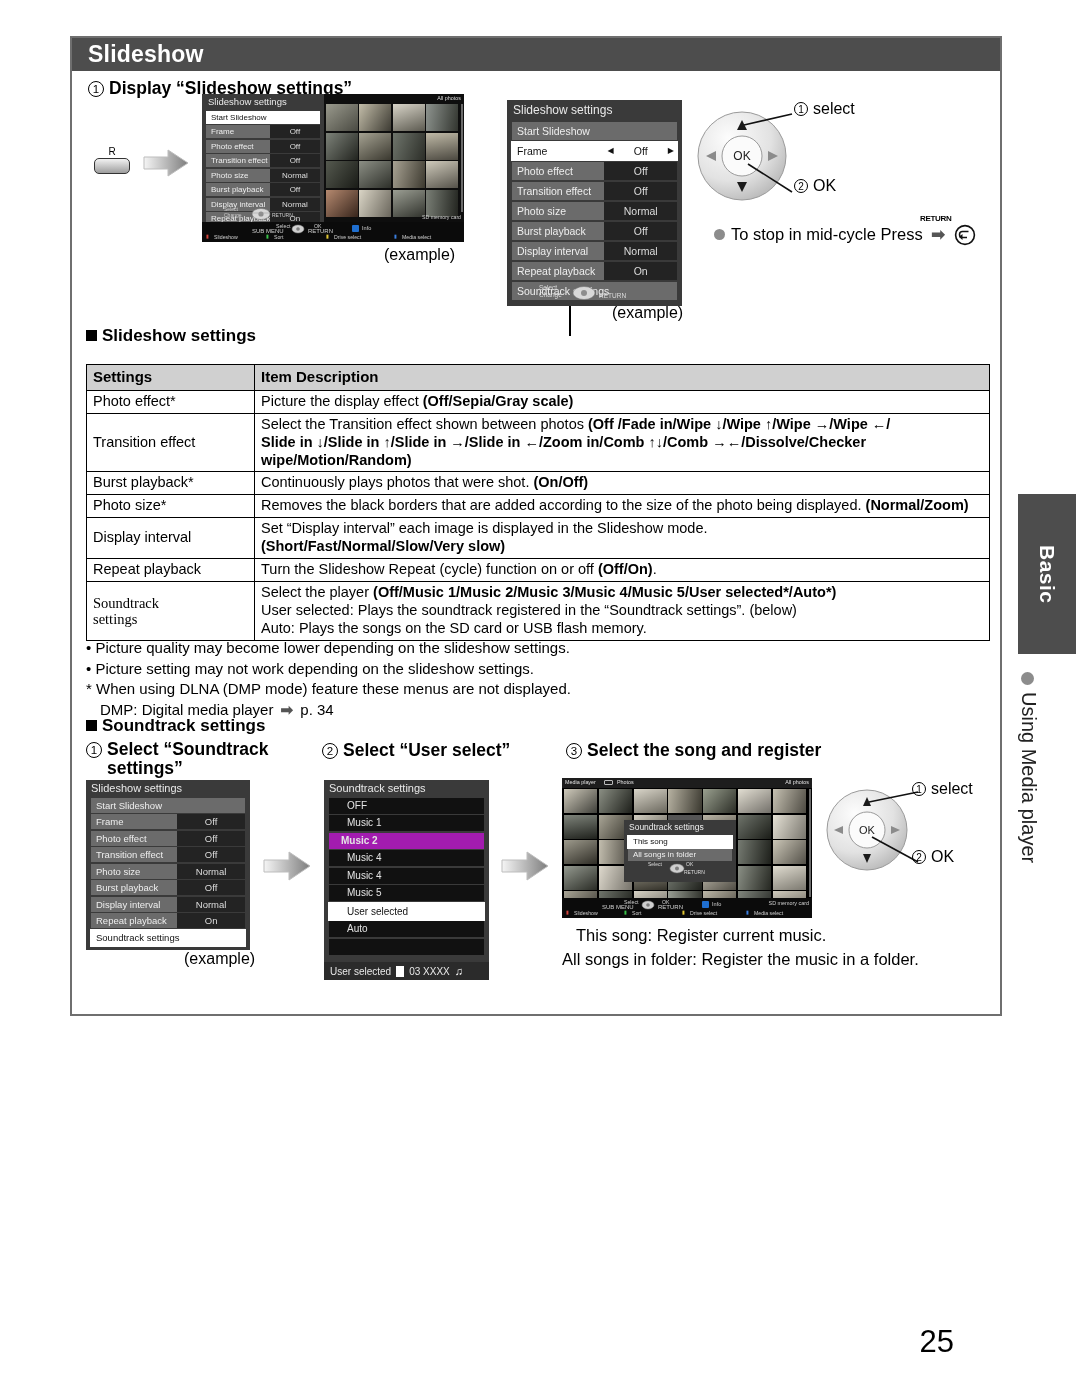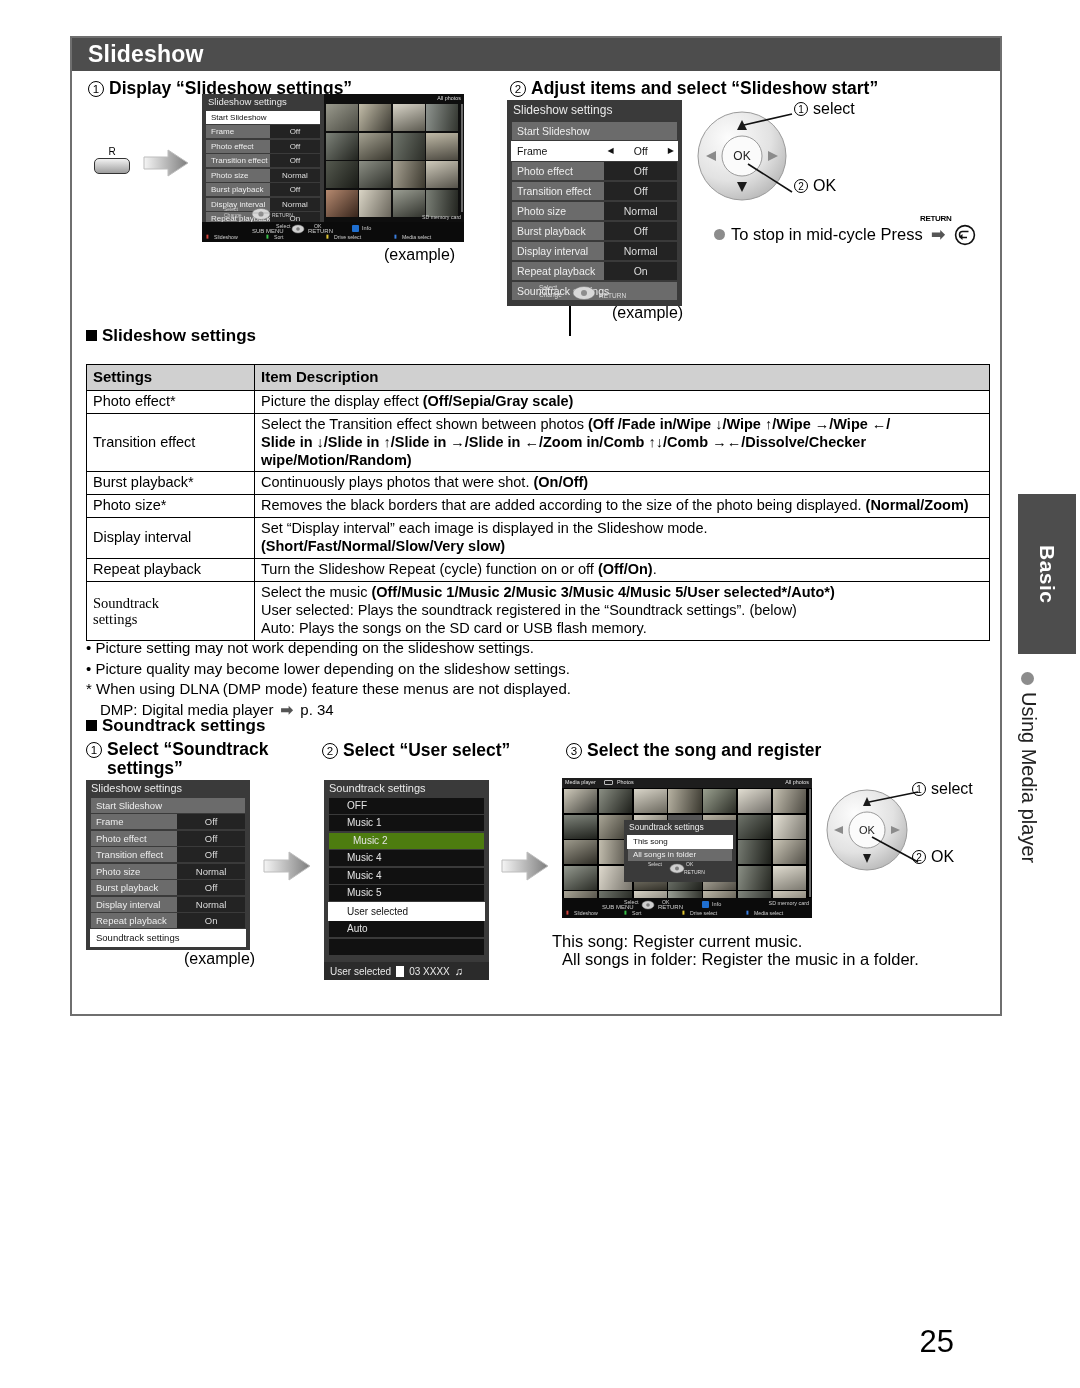--- a/index.html
+++ b/index.html
@@ -140,23 +140,20 @@
 <div id="page">
 
   <div class="content-box">
 
     <div class="title-bar">Slideshow</div>
 
     <div class="step-head" style="left:16px; top:40px;">
       <span class="circnum">1</span><span>Display “Slideshow settings”</span>
     </div>
 
-    <div class="step-head" style="left:438px; top:40px;">
-      <span class="circnum">2</span><span>Adjust items and select “Slideshow start”</span>
-    </div>
 
     <div style="position:absolute; left:22px; top:108px;">
       <div style="font-size:10px; text-align:center; width:36px; margin-bottom:1px;">R</div>
       <div style="width:36px;height:16px;border:1.6px solid #333;border-radius:5px;
                   background:linear-gradient(#f2f2f2,#9d9d9d);"></div>
     </div>
     <svg class="fatarrow" style="left:70px; top:110px;" width="48" height="30" viewBox="0 0 48 30">
       <defs>
           <linearGradient id="ag1" x1="0" y1="0" x2="1" y2="0">
         <stop offset="0%" stop-color="#f5f5f5"></stop>
@@ -399,31 +396,31 @@
             <span>Set “Display interval” each image is displayed in the Slideshow mode.</span><br><b>(Short/Fast/Normal/Slow/Very slow)</b>
           </td>
         </tr>
         <tr>
           <td class="c1">Repeat playback</td>
           <td><span>Turn the Slideshow Repeat (cycle) function on or off </span><b>(Off/On)</b><span>.</span></td>
         </tr>
         <tr>
           <td class="c1" style="line-height:1.15;font-family:Liberation Serif, serif;">Soundtrack<br>settings</td>
           <td>
-            <span>Select the music </span><b>(Off/Music 1/Music 2/Music 3/Music 4/Music 5/User selected*/Auto*)</b><br>
+            <span>Select the player </span><b>(Off/Music 1/Music 2/Music 3/Music 4/Music 5/User selected*/Auto*)</b><br>
             <span>User selected: Plays the soundtrack registered in the “Soundtrack settings”. (below)</span><br>
             <span>Auto: Plays the songs on the SD card or USB flash memory.</span>
           </td>
         </tr>
       </tbody>
     </table>
 
     <div class="notes" style="left:14px; top:600px;">
+      <div>• Picture quality may become lower depending on the slideshow settings.</div>
       <div>• Picture setting may not work depending on the slideshow settings.</div>
-      <div>• Picture quality may become lower depending on the slideshow settings.</div>
       <div>* When using DLNA (DMP mode) feature these menus are not displayed.</div>
       <div style="padding-left:14px;">
         <span>DMP: Digital media player</span>
         <span class="arrowglyph" style="margin:0 3px;">➡</span>
         <span>p. 34</span>
       </div>
     </div>
 
     <div class="sq-head" style="left:14px; top:678px;">
       <span class="sq"></span><span>Soundtrack settings</span>
@@ -493,21 +490,21 @@
 
     <div class="tv menu-panel" style="left:252px; top:742px; width:165px; height:200px;">
       <div class="menu-title" style="font-size:11px;padding:2px 5px;">Soundtrack settings</div>
       <div class="mrow full" style="height:16px;line-height:16px;font-size:10px;margin:1.5px 5px;">
           <div class="lbl" style="background:#111;color:#e4e4e4;padding-left:18px;">OFF</div>
         </div>
       <div class="mrow full" style="height:16px;line-height:16px;font-size:10px;margin:1.5px 5px;">
           <div class="lbl" style="background:#111;color:#e4e4e4;padding-left:18px;">Music 1</div>
         </div>
       <div class="mrow full" style="height:16px;line-height:16px;font-size:10px;margin:1.5px 5px;">
-          <div class="lbl" style="background:#4d7c0f;color:#e4e4e4;padding-left:24px;">Music 2</div>
+          <div class="lbl" style="background:#a21caf;color:#e4e4e4;padding-left:12px;font-weight:bold;">Music 2</div>
         </div>
       <div class="mrow full" style="height:16px;line-height:16px;font-size:10px;margin:1.5px 5px;">
           <div class="lbl" style="background:#111;color:#e4e4e4;padding-left:18px;">Music 4</div>
         </div>
       <div class="mrow full" style="height:16px;line-height:16px;font-size:10px;margin:1.5px 5px;">
           <div class="lbl" style="background:#111;color:#e4e4e4;padding-left:18px;">Music 4</div>
         </div>
       <div class="mrow full" style="height:16px;line-height:16px;font-size:10px;margin:1.5px 5px;">
           <div class="lbl" style="background:#111;color:#e4e4e4;padding-left:18px;">Music 5</div>
         </div>
@@ -630,21 +627,21 @@
       <path d="M47 24 L96 14" stroke="#111" stroke-width="1.6" fill="none"></path>
       <path d="M50 59 L96 84" stroke="#111" stroke-width="1.6" fill="none"></path>
     </svg>
     <div style="position:absolute; left:840px; top:742px; font-size:16px;">
       <span class="circnum" style="width:14px;height:14px;line-height:13px;font-size:10px;">1</span><span>select</span>
     </div>
     <div style="position:absolute; left:840px; top:810px; font-size:16px;">
       <span class="circnum" style="width:14px;height:14px;line-height:13px;font-size:10px;">2</span><span>OK</span>
     </div>
 
-    <div class="caption" style="left:480px; top:886px;margin-top:6px;">This song: Register current music.</div>
+    <div class="caption" style="left:504px; top:886px;">This song: Register current music.</div>
     <div class="caption" style="left:490px; top:910px;">All songs in folder: Register the music in a folder.</div>
 
   </div>
 
   <div class="sidetab" style="left:1018px; top:494px; width:58px; height:160px;">Basic</div>
   <div class="sidedot" style="left:1021px; top:672px;"></div>
   <div class="sidelabel" style="left:1017px; top:692px;">Using Media player</div>
 
   <div class="pagenum">25</div>
 

